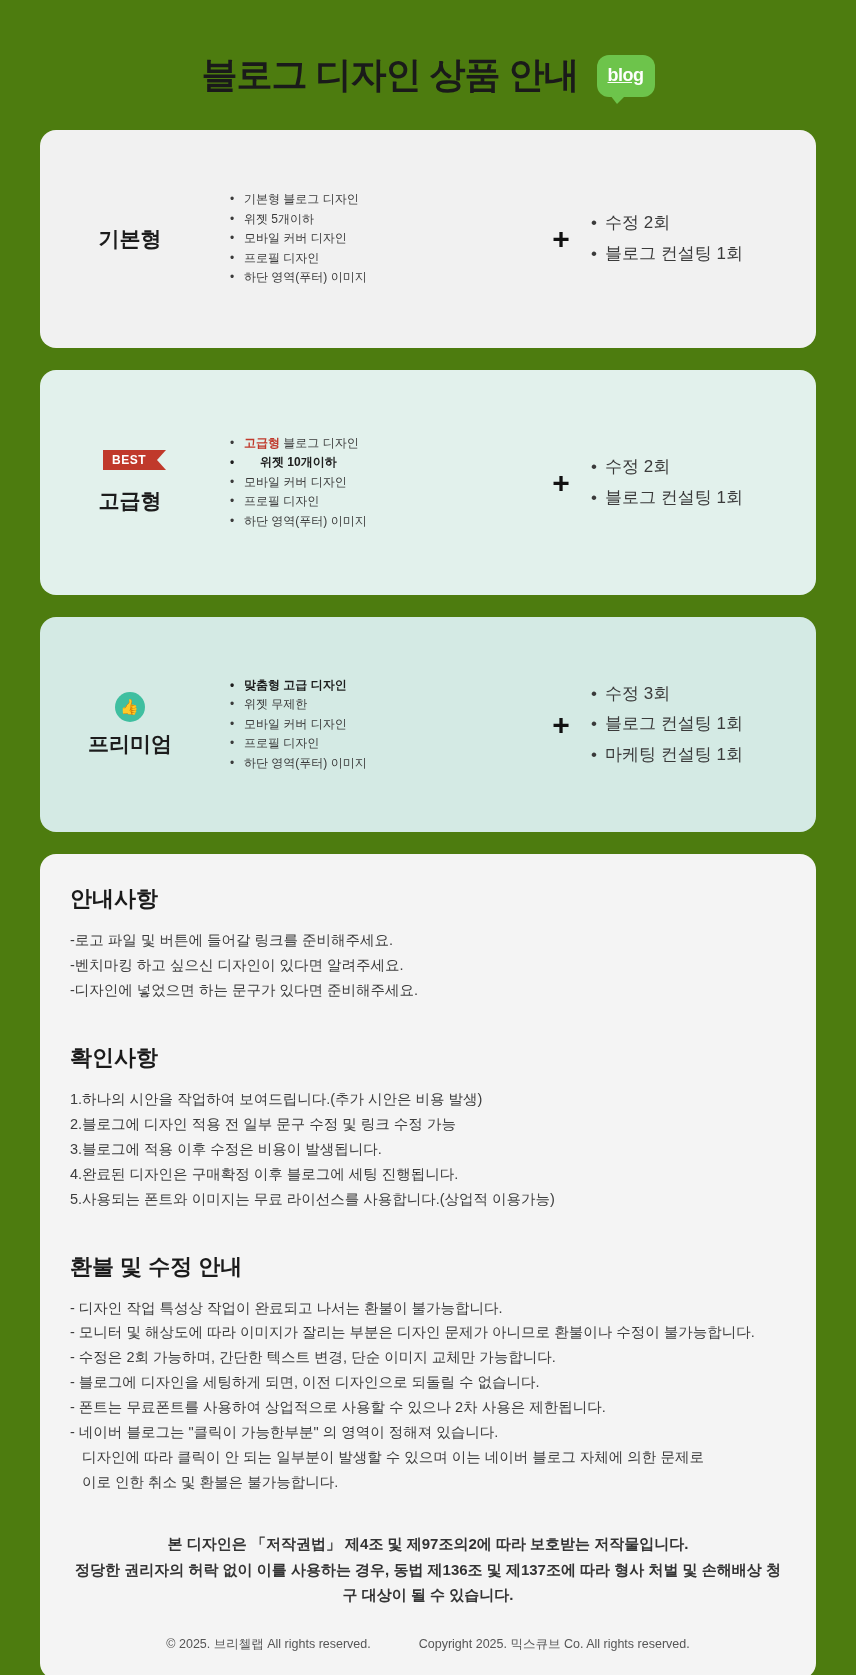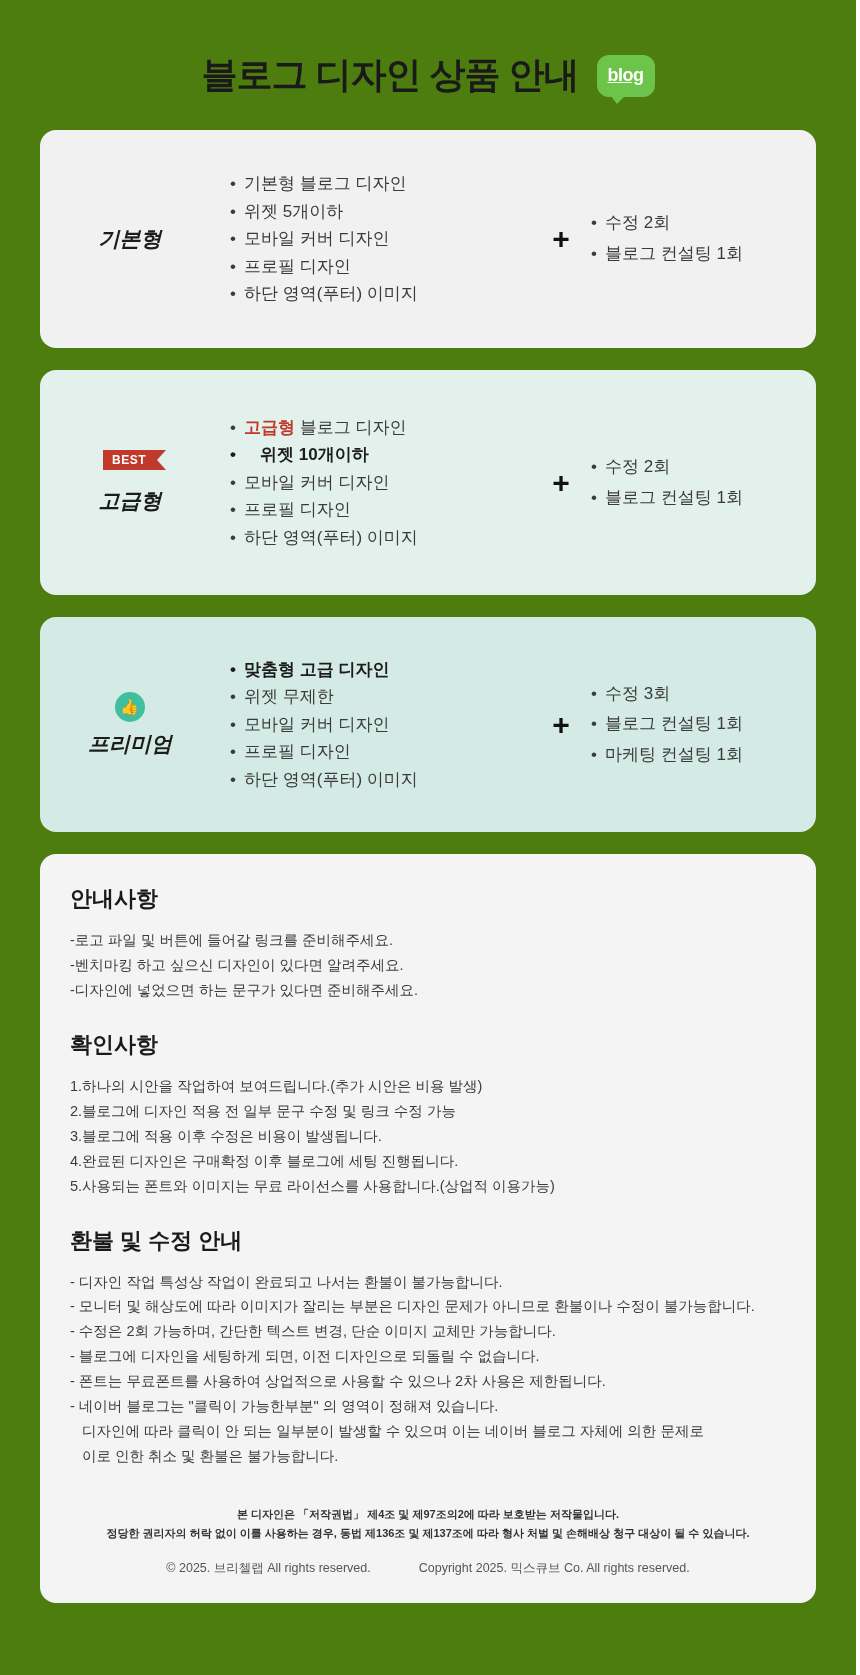--- a/index.html
+++ b/index.html
@@ -76,21 +76,20 @@
   .card-left {
     width: 160px;
     flex: 0 0 160px;
     text-align: center;
     position: relative;
   }
   .card-name {
     font-size: 21px;
     font-weight: bold;
     color: #1c1c1c;
-    font-style: italic;
   }
   .best-ribbon {
     display: inline-block;
     background: #c0392b;
     color: #fff;
     font-size: 12px;
     font-weight: bold;
     padding: 3px 11px 3px 9px;
     margin-bottom: 17px;
     position: relative;
@@ -111,21 +110,21 @@
     margin: 0 auto 8px;
     display: flex; align-items: center; justify-content: center;
     color: #fff; font-size: 15px;
   }
 
   .card-features {
     flex: 1 1 auto;
     padding-left: 20px;
   }
   .feat {
-    font-size: 17px;
+    font-size: 12px;
     line-height: 1.62;
     color: #3a3a3a;
     position: relative;
     padding-left: 14px;
   }
   .feat::before {
     content: "•";
     position: absolute;
     left: 0; top: 0;
   }
@@ -163,41 +162,41 @@
     border-radius: 16px;
     padding: 30px 30px 26px;
     margin-top: 18px;
   }
   .notice h3 {
     font-size: 22px;
     font-weight: bold;
     color: #1a1a1a;
     margin-bottom: 14px;
   }
-  .notice h3.gap { margin-top: 27px; }
+  .notice h3.gap { margin-top: 40px; }
   .notice p {
     font-size: 14.5px;
     line-height: 1.72;
     color: #3c3c3c;
   }
   .notice p.sub { padding-left: 12px; }
 
   .legal {
     text-align: center;
     margin-top: 36px;
-    font-size: 11px;
+    font-size: 15px;
     font-weight: bold;
     line-height: 1.7;
     color: #333;
   }
   .copyright {
     display: flex;
     justify-content: center;
     gap: 48px;
-    margin-top: 18px;
+    margin-top: 28px;
     font-size: 12.5px;
     color: #555;
     text-align: center;
   }
 </style>
 </head>
 <body>
 
 <div class="page">
 

